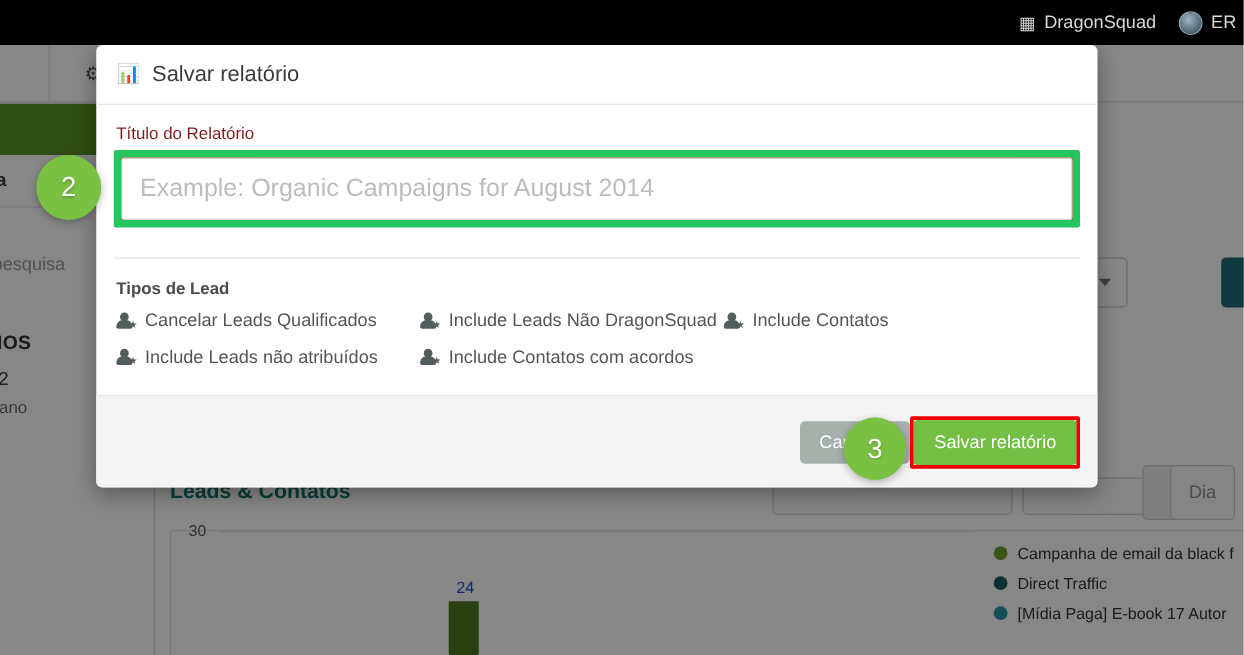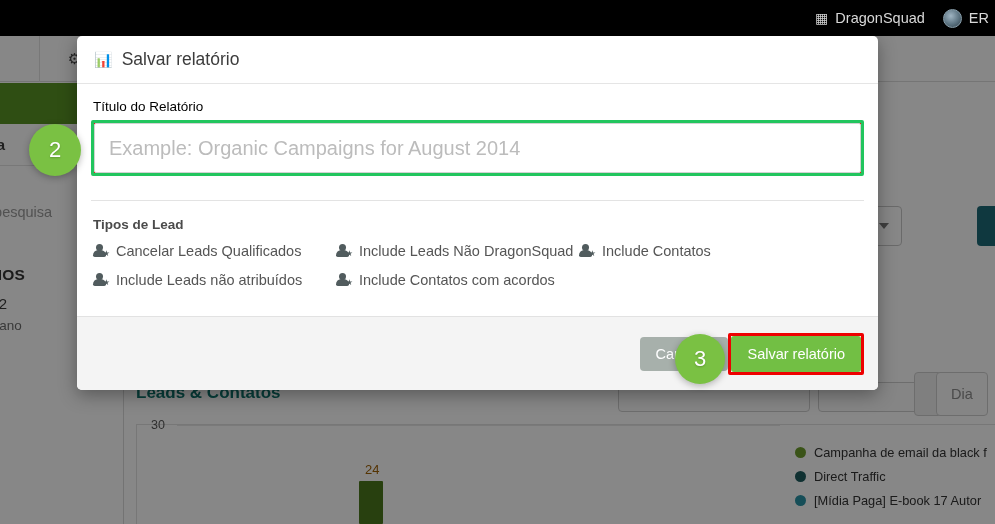--- a/index.html
+++ b/index.html
@@ -126,24 +126,24 @@
   .y-label {
     position: absolute; font-size: 12.5px; color: #5a5a5a;
   }
   .gridline {
     position: absolute; left: 40px; right: 215px; height: 1px; background: #e6e6e6;
   }
   .bar {
     position: absolute; border-radius: 1px;
   }
   .bar-value {
-    position: absolute; font-size: 13px; color: #a16207; font-weight: normal;
+    position: absolute; font-size: 13px; color: #1d4ed8; font-weight: normal;
   }
   .legend {
-    position: absolute; top: 20px; right: 0; width: 200px;
+    position: absolute; top: 10px; right: 0; width: 200px;
     display: flex; flex-direction: column; gap: 9px;
   }
   .legend-row { display: flex; align-items: center; gap: 8px; }
   .legend-dot { width: 11px; height: 11px; border-radius: 50%; flex: none; }
   .legend-txt {
     font-size: 12.8px; color: #333; white-space: nowrap;
   }
 
   .teal-btn {
     position: absolute; top: 206px; left: 977px; width: 50px; height: 40px;
@@ -181,24 +181,24 @@
     display: flex; align-items: center; padding-left: 17px; gap: 9px;
   }
   .modal-title {
     font-size: 17.5px; color: #3c3c3c; font-weight: normal;
   }
   .chart-icon-glyph { color: #4a4a4a; font-size: 15px; line-height: 1; }
 
   .modal-body { padding: 15px 14px 0 14px; position: relative; }
 
   .field-label {
-    font-size: 13.5px; color: #000000; margin-bottom: 6px; padding-left: 2px;
+    font-size: 13.5px; color: #7f1d1d; margin-bottom: 6px; padding-left: 2px;
   }
   .input-highlight {
-    border: 3px solid #22c55e; border-radius: 2px;
+    border: 6px solid #22c55e; border-radius: 2px;
     padding: 0; background: #ee0000;
   }
   .title-input {
     display: block; width: 100%; height: 50px;
     border: 1px solid #d2d2d2; border-radius: 2px;
     padding: 0 14px; font-size: 20px; color: #444;
     font-family: "Liberation Sans", sans-serif;
     background: #fff; outline: none;
   }
   .title-input::placeholder { color: #bcbcbc; }

